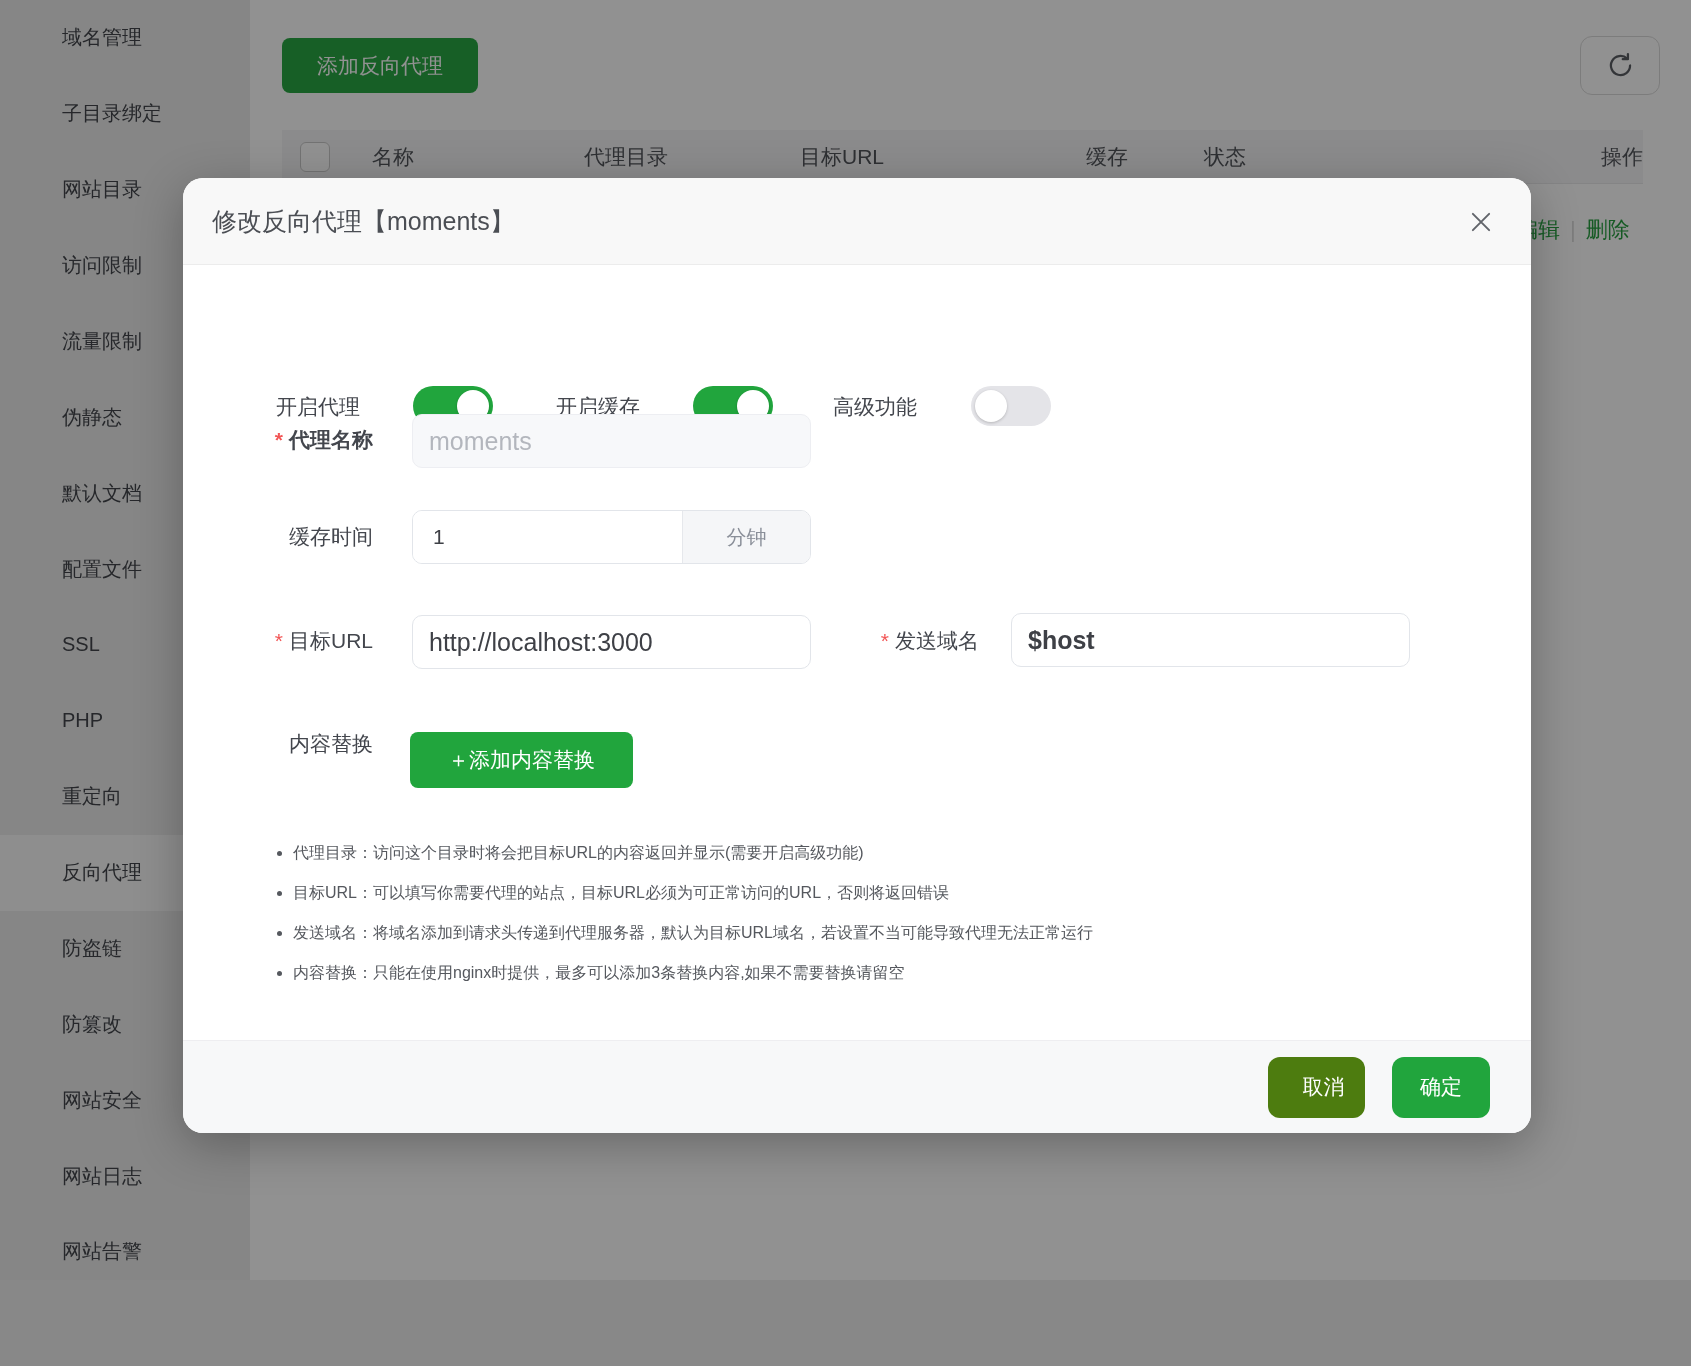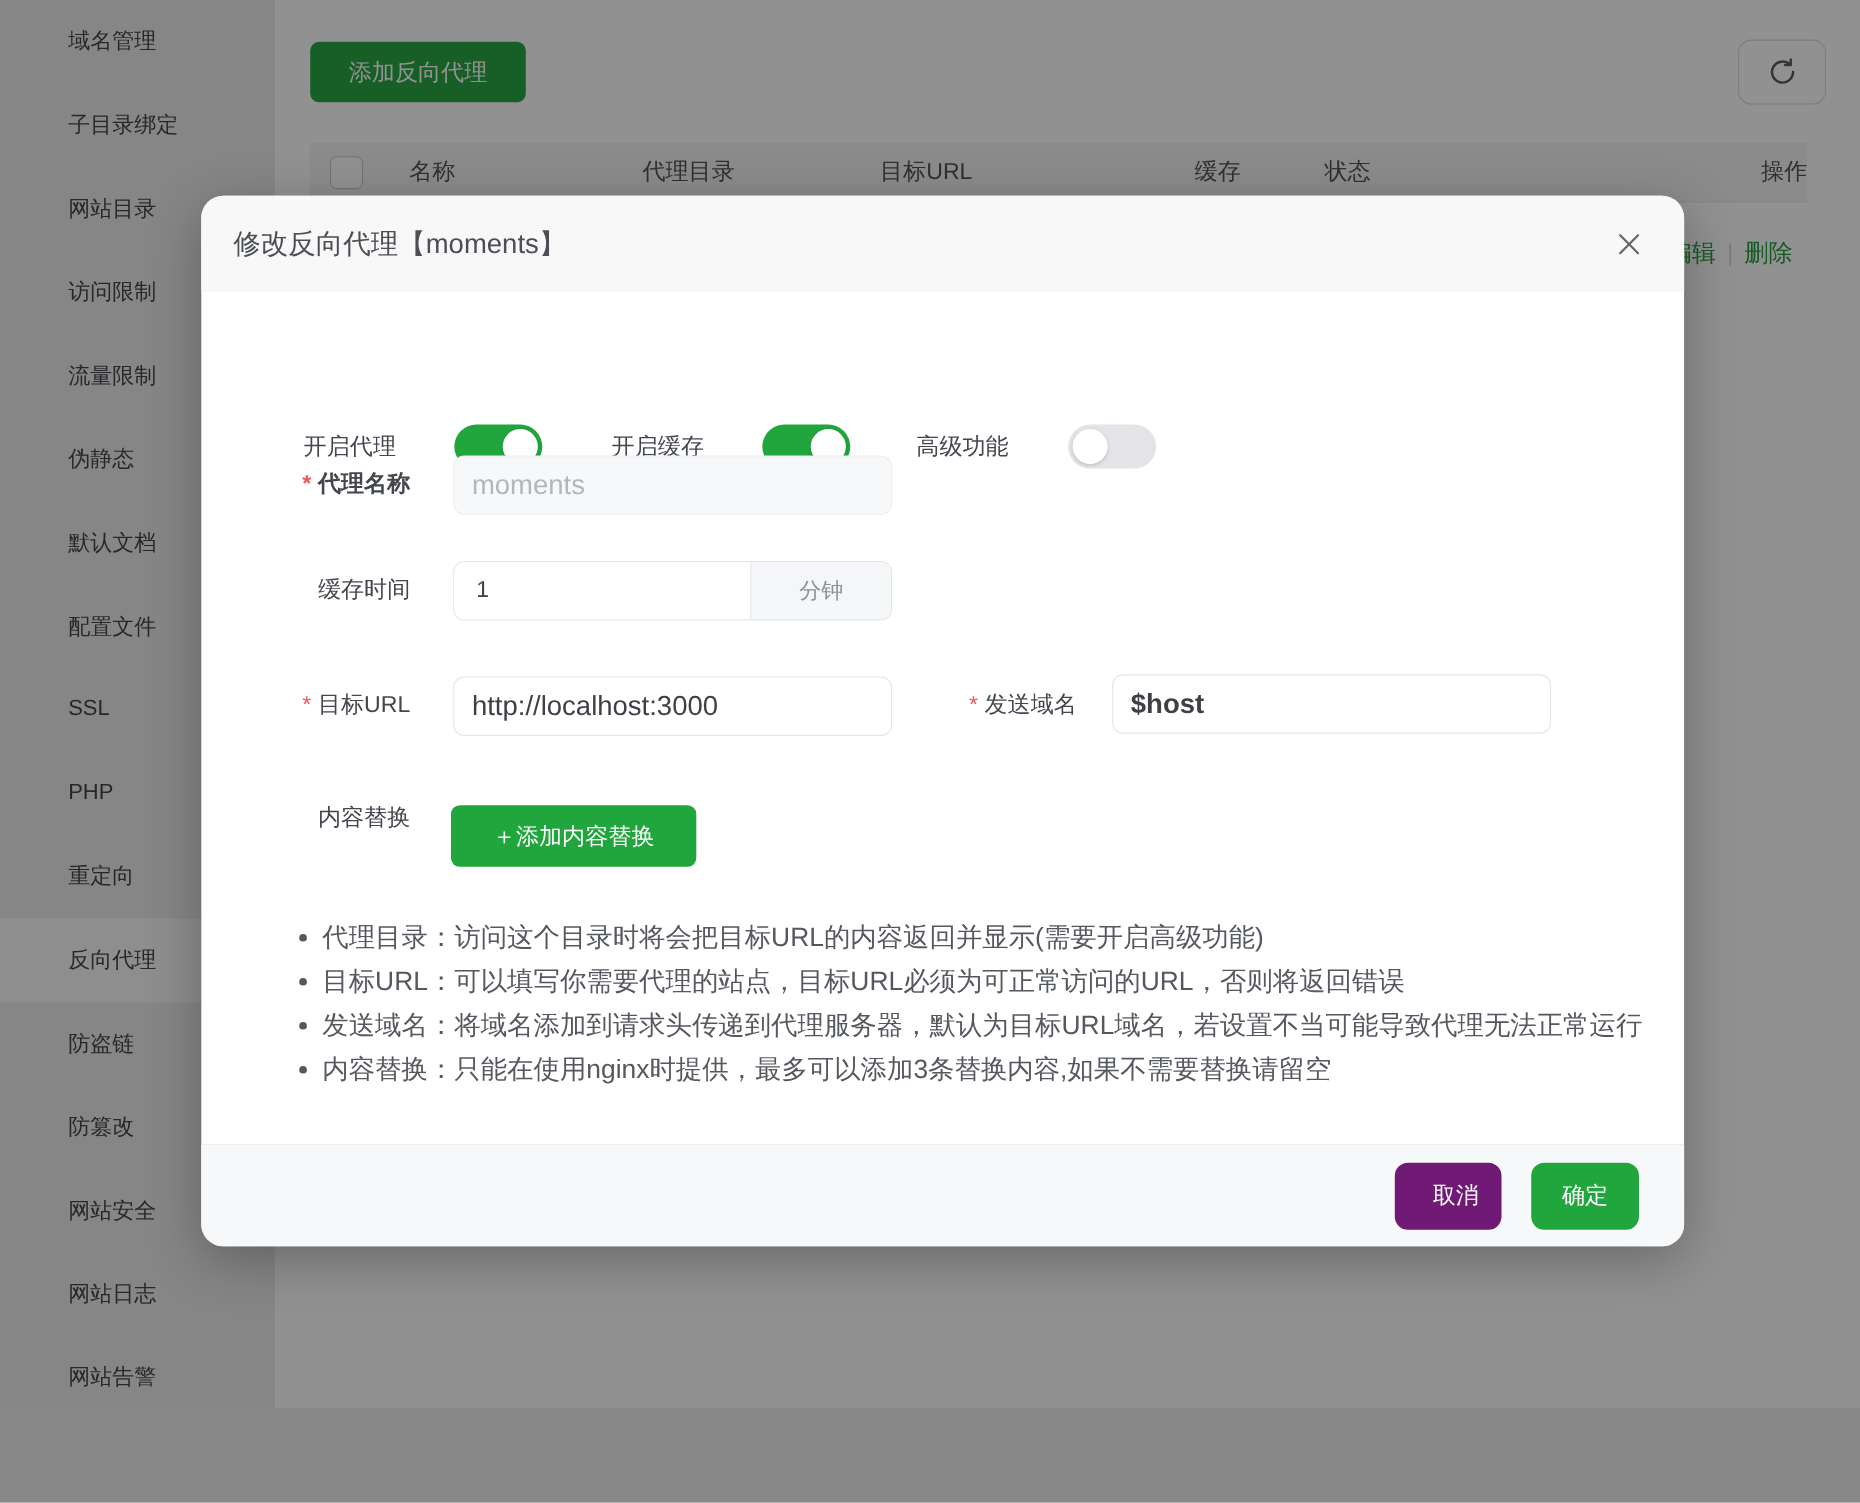--- a/index.html
+++ b/index.html
@@ -23,21 +23,21 @@
   .refresh-btn { position:absolute; left:1330px; top:36px; width:80px; height:59px;
                  background:#fff; border:1px solid #d9d9d9; border-radius:12px;
                  display:flex; align-items:center; justify-content:center; }
 
   .table-header { position:absolute; left:32px; top:130px; width:1361px; height:54px;
                   background:#f4f4f6; border-bottom:1px solid #e8e8ea; }
   .table-header .hcell { position:absolute; top:0; line-height:54px; font-size:21px; color:#4c4f55; white-space:nowrap; }
   .hc-check { left:18px; top:12px; width:30px; height:30px; background:#fff;
               border:1px solid #c9c9c9; border-radius:6px; position:absolute; }
   .hc1 { left:90px; }  .hc2 { left:302px; } .hc3 { left:518px; }
-  .hc4 { left:804px; } .hc5 { left:922px; } .hc6 { right:0; }
+  .hc4 { left:804px; } .hc5 { left:922px; } .hc6 { right:0;font-family:Liberation Serif, serif; }
 
   .row-actions { position:absolute; left:1266px; top:214px; height:32px; line-height:32px;
                  font-size:22px; white-space:nowrap; }
   .row-actions .lnk { color:#1f9c3a; cursor:pointer; }
   .row-actions .sep { color:#d9d9d9; margin:0 10px; }
 
   
   .overlay { position:absolute; inset:0; background:rgba(10,10,10,0.45); z-index:10; }
 
   
@@ -87,27 +87,27 @@
   .grp-cache .addon { width:128px; background:#f5f6f8; border-left:1px solid #e6e8ec;
                       display:flex; align-items:center; justify-content:center;
                       font-size:20px; color:#8a8f99; }
   .inp-target { position:absolute; left:229px; top:350px; width:399px; height:54px; }
   .inp-send   { position:absolute; left:828px; top:348px; width:399px; height:54px;font-weight:bold; }
 
   .add-replace-btn { position:absolute; left:227px; top:467px; width:223px; height:56px;
                      background:#21a53d; color:#fff; font-size:21px; border-radius:8px; }
 
   .notes { position:absolute; left:90px; top:568px; list-style:disc outside; padding-left:20px; }
-  .notes li { font-size:24px; line-height:40px; color:#55585e; white-space:nowrap; }
+  .notes li { font-size:16px; line-height:40px; color:#55585e; white-space:nowrap; }
 
   .modal-footer { position:absolute; left:0; bottom:0; right:0; height:93px; background:#f7f8f9;
                   border-top:1px solid #eeeef1; border-radius:0 0 20px 20px;
                   display:flex; align-items:center; justify-content:flex-end;
                   padding-right:41px; gap:27px; }
-  .cancel-btn  { width:97px; height:61px; background:#701a75; color:#fff; font-size:21px; border-radius:12px;padding-left:14px; }
+  .cancel-btn  { width:97px; height:61px; background:#4d7c0f; color:#fff; font-size:21px; border-radius:12px;padding-left:14px; }
   .confirm-btn { width:98px; height:61px; background:#21a53d; color:#fff; font-size:21px; border-radius:12px; }
 </style>
 </head>
 <body>
 
 <div class="screen">
 
   <aside class="sidebar">
     <div class="side-item">域名管理</div>
     <div class="side-item">子目录绑定</div>

